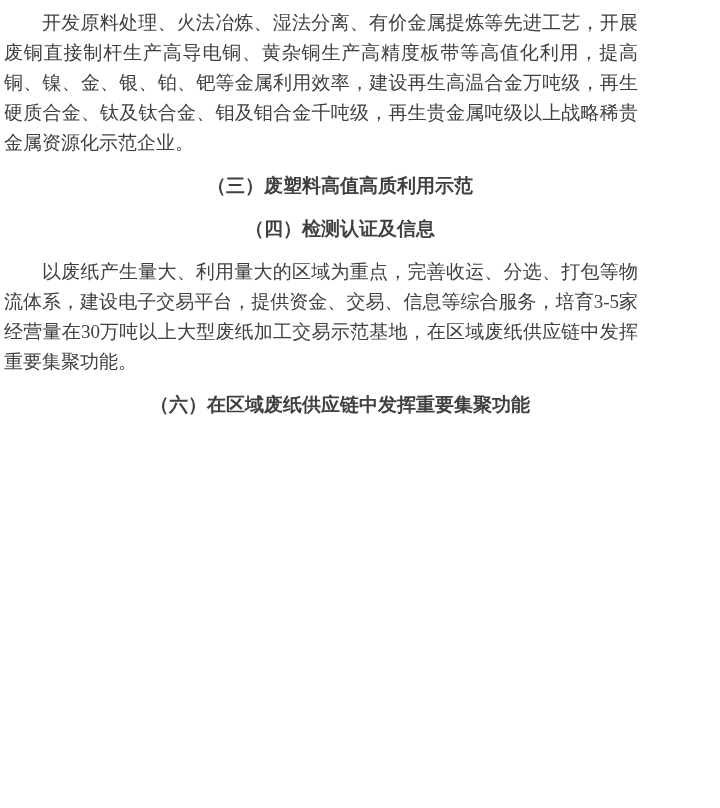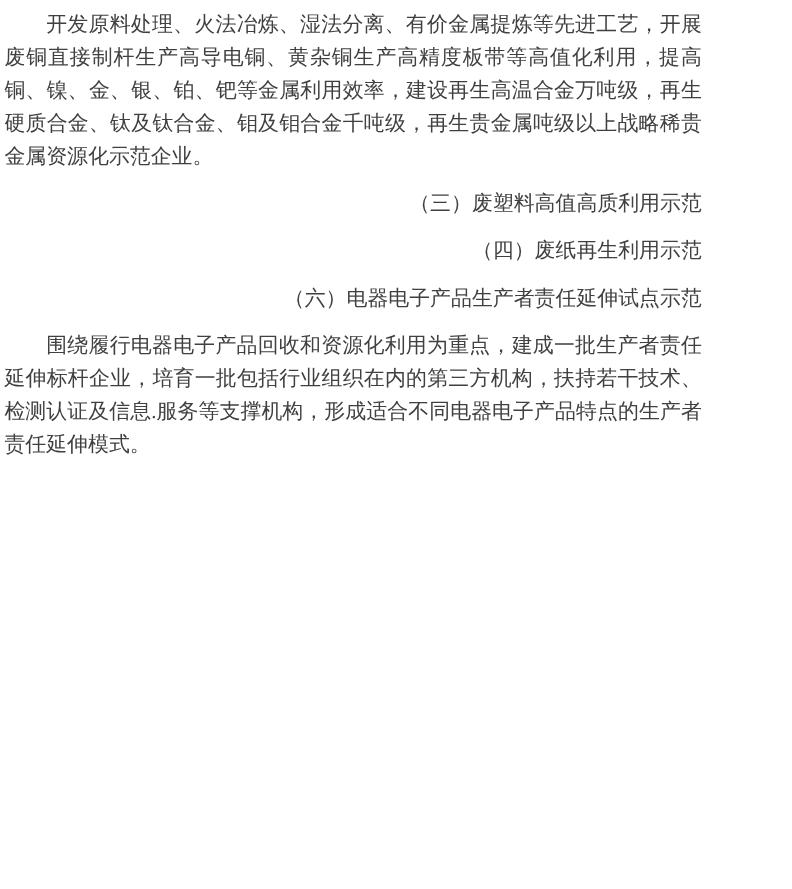--- a/index.html
+++ b/index.html
@@ -23,26 +23,27 @@
     text-align: justify;
     text-justify: inter-ideograph;
   }
   .doc p {
     margin: 0 0 13px 0;
     text-indent: 38px;
     font-weight: normal;
     word-break: break-all;
   }
   .doc p.head {
-    text-align: right;
+    text-align: center;
+    font-weight: bold;
   }
 </style>
 </head>
 <body>
 
 <div class="doc">
   <p>开发原料处理、火法冶炼、湿法分离、有价金属提炼等先进工艺，开展废铜直接制杆生产高导电铜、黄杂铜生产高精度板带等高值化利用，提高铜、镍、金、银、铂、钯等金属利用效率，建设再生高温合金万吨级，再生硬质合金、钛及钛合金、钼及钼合金千吨级，再生贵金属吨级以上战略稀贵金属资源化示范企业。</p>
   <p class="head">（三）废塑料高值高质利用示范</p>
-  <p class="head">（四）废纸再生利用示范</p>
-  <p class="head">（六）电器电子产品生产者责任延伸试点示范</p>
-  <p>围绕履行电器电子产品回收和资源化利用为重点，建成一批生产者责任延伸标杆企业，培育一批包括行业组织在内的第三方机构，扶持若干技术、检测认证及信息.服务等支撑机构，形成适合不同电器电子产品特点的生产者责任延伸模式。</p>
+  <p class="head">（四）检测认证及信息</p>
+  <p>以废纸产生量大、利用量大的区域为重点，完善收运、分选、打包等物流体系，建设电子交易平台，提供资金、交易、信息等综合服务，培育3-5家经营量在30万吨以上大型废纸加工交易示范基地，在区域废纸供应链中发挥重要集聚功能。</p>
+  <p class="head">（六）在区域废纸供应链中发挥重要集聚功能</p>
 
 </div>
 
 </body></html>

